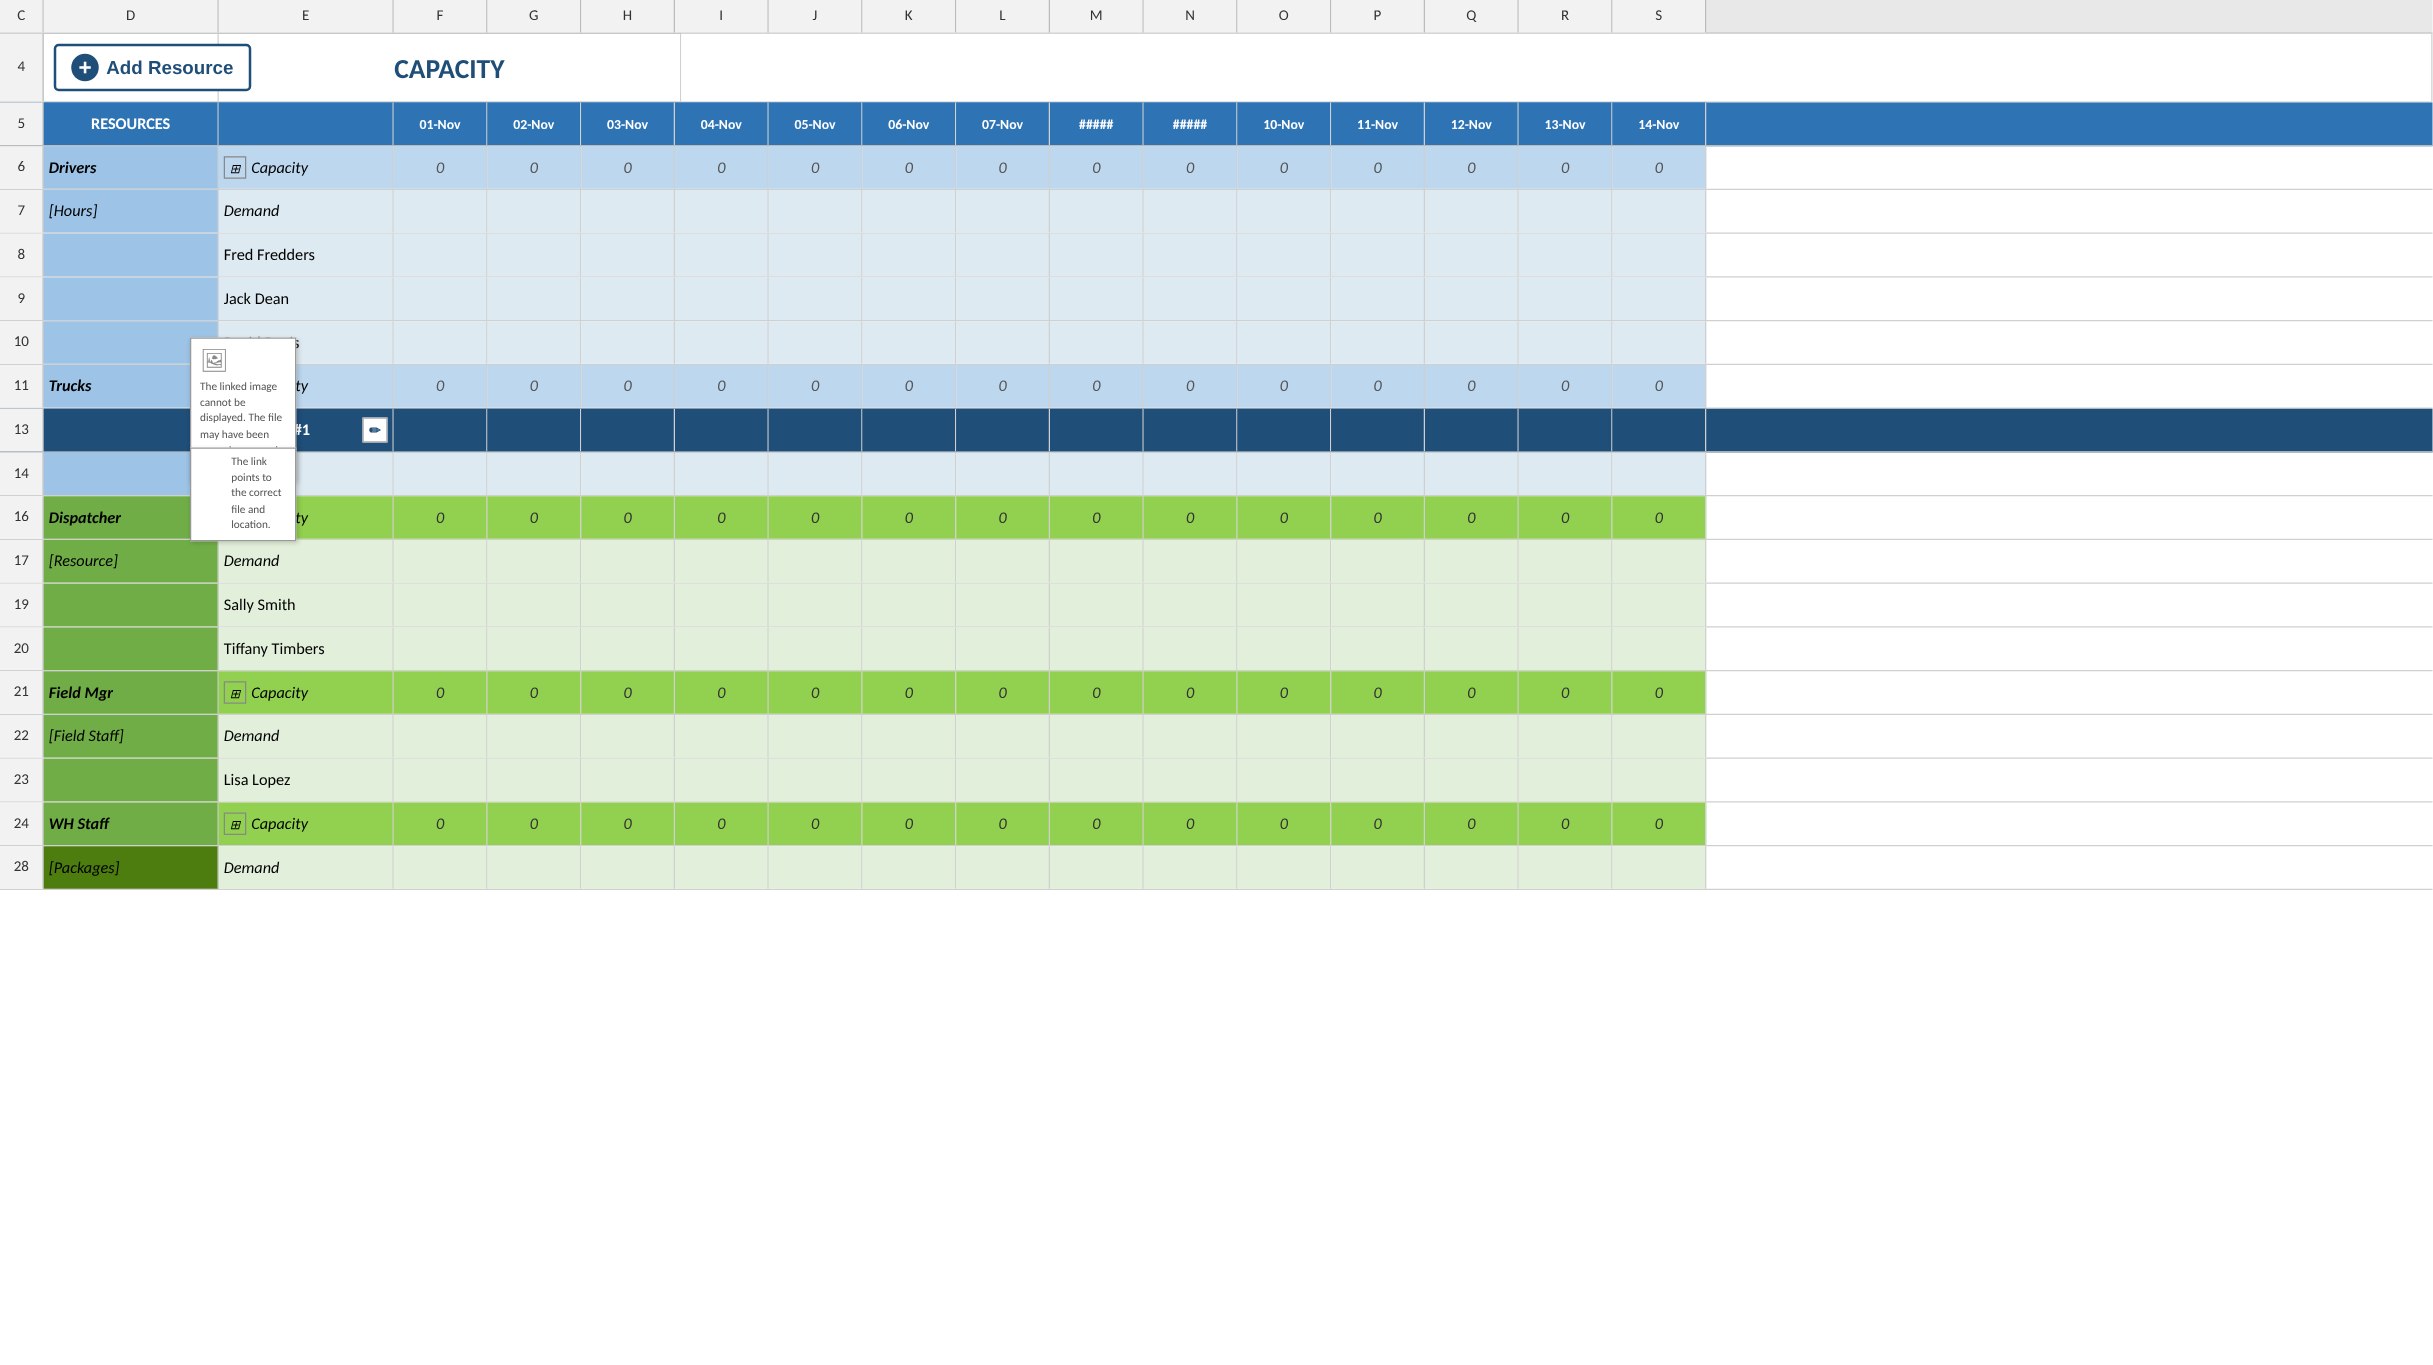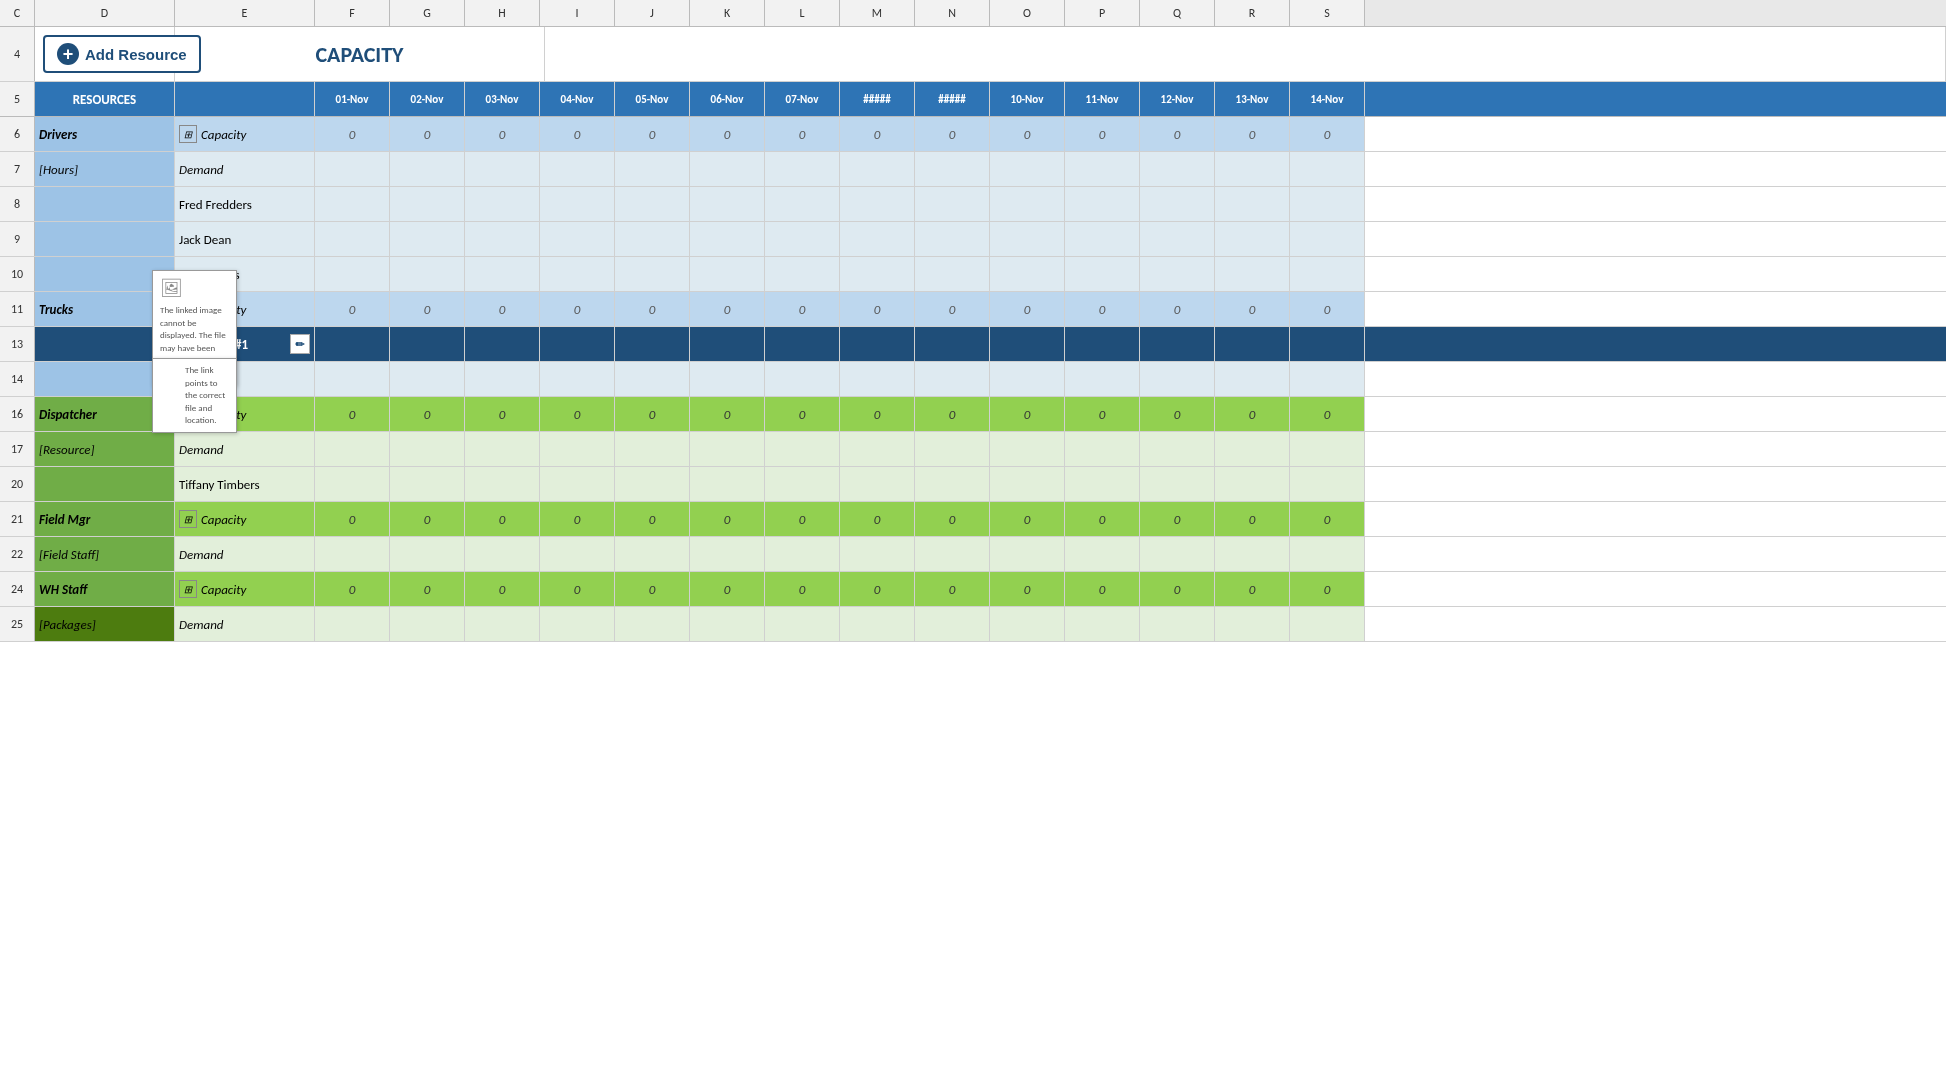--- a/index.html
+++ b/index.html
@@ -378,20 +378,39 @@
     <div class="cell col-m" style="background:#E2EFDA;"></div>
     <div class="cell col-n" style="background:#E2EFDA;"></div>
     <div class="cell col-o" style="background:#E2EFDA;"></div>
     <div class="cell col-p" style="background:#E2EFDA;"></div>
     <div class="cell col-q" style="background:#E2EFDA;"></div>
     <div class="cell col-r" style="background:#E2EFDA;"></div>
     <div class="cell col-s" style="background:#E2EFDA;"></div>
   </div>
 
 
+  <div class="row">
+    <div class="row-num">19</div>
+    <div class="cell col-d" style="background:#70AD47;"></div>
+    <div class="cell col-e" style="background:#E2EFDA;">Sally Smith</div>
+    <div class="cell col-f" style="background:#E2EFDA;"></div>
+    <div class="cell col-g" style="background:#E2EFDA;"></div>
+    <div class="cell col-h" style="background:#E2EFDA;"></div>
+    <div class="cell col-i" style="background:#E2EFDA;"></div>
+    <div class="cell col-j" style="background:#E2EFDA;"></div>
+    <div class="cell col-k" style="background:#E2EFDA;"></div>
+    <div class="cell col-l" style="background:#E2EFDA;"></div>
+    <div class="cell col-m" style="background:#E2EFDA;"></div>
+    <div class="cell col-n" style="background:#E2EFDA;"></div>
+    <div class="cell col-o" style="background:#E2EFDA;"></div>
+    <div class="cell col-p" style="background:#E2EFDA;"></div>
+    <div class="cell col-q" style="background:#E2EFDA;"></div>
+    <div class="cell col-r" style="background:#E2EFDA;"></div>
+    <div class="cell col-s" style="background:#E2EFDA;"></div>
+  </div>
 
   <div class="row">
     <div class="row-num">20</div>
     <div class="cell col-d" style="background:#70AD47;"></div>
     <div class="cell col-e" style="background:#E2EFDA;">Tiffany Timbers</div>
     <div class="cell col-f" style="background:#E2EFDA;"></div>
     <div class="cell col-g" style="background:#E2EFDA;"></div>
     <div class="cell col-h" style="background:#E2EFDA;"></div>
     <div class="cell col-i" style="background:#E2EFDA;"></div>
     <div class="cell col-j" style="background:#E2EFDA;"></div>
@@ -442,20 +461,39 @@
     <div class="cell col-l" style="background:#E2EFDA;"></div>
     <div class="cell col-m" style="background:#E2EFDA;"></div>
     <div class="cell col-n" style="background:#E2EFDA;"></div>
     <div class="cell col-o" style="background:#E2EFDA;"></div>
     <div class="cell col-p" style="background:#E2EFDA;"></div>
     <div class="cell col-q" style="background:#E2EFDA;"></div>
     <div class="cell col-r" style="background:#E2EFDA;"></div>
     <div class="cell col-s" style="background:#E2EFDA;"></div>
   </div>
 
+  <div class="row">
+    <div class="row-num">23</div>
+    <div class="cell col-d" style="background:#70AD47;"></div>
+    <div class="cell col-e" style="background:#E2EFDA;">Lisa Lopez</div>
+    <div class="cell col-f" style="background:#E2EFDA;"></div>
+    <div class="cell col-g" style="background:#E2EFDA;"></div>
+    <div class="cell col-h" style="background:#E2EFDA;"></div>
+    <div class="cell col-i" style="background:#E2EFDA;"></div>
+    <div class="cell col-j" style="background:#E2EFDA;"></div>
+    <div class="cell col-k" style="background:#E2EFDA;"></div>
+    <div class="cell col-l" style="background:#E2EFDA;"></div>
+    <div class="cell col-m" style="background:#E2EFDA;"></div>
+    <div class="cell col-n" style="background:#E2EFDA;"></div>
+    <div class="cell col-o" style="background:#E2EFDA;"></div>
+    <div class="cell col-p" style="background:#E2EFDA;"></div>
+    <div class="cell col-q" style="background:#E2EFDA;"></div>
+    <div class="cell col-r" style="background:#E2EFDA;"></div>
+    <div class="cell col-s" style="background:#E2EFDA;"></div>
+  </div>
 
   <div class="row">
     <div class="row-num">24</div>
     <div class="cell col-d" style="background:#70AD47;font-style:italic;font-weight:bold;">WH Staff</div>
     <div class="cell col-e" style="background:#92D050;font-style:italic;">
       <span style="width:18px;height:18px;border:1px solid #888;display:inline-flex;align-items:center;justify-content:center;margin-right:4px;font-size:10px;cursor:pointer;">⊞</span>
       Capacity
     </div>
     <div class="cell col-f center" style="background:#92D050;font-style:italic;color:#333;">0</div>
     <div class="cell col-g center" style="background:#92D050;font-style:italic;color:#333;">0</div>
@@ -467,21 +505,21 @@
     <div class="cell col-m center" style="background:#92D050;font-style:italic;color:#333;">0</div>
     <div class="cell col-n center" style="background:#92D050;font-style:italic;color:#333;">0</div>
     <div class="cell col-o center" style="background:#92D050;font-style:italic;color:#333;">0</div>
     <div class="cell col-p center" style="background:#92D050;font-style:italic;color:#333;">0</div>
     <div class="cell col-q center" style="background:#92D050;font-style:italic;color:#333;">0</div>
     <div class="cell col-r center" style="background:#92D050;font-style:italic;color:#333;">0</div>
     <div class="cell col-s center" style="background:#92D050;font-style:italic;color:#333;">0</div>
   </div>
 
   <div class="row">
-    <div class="row-num">25</div>
+    <div class="row-num">28</div>
     <div class="cell col-d" style="background:#4d7c0f;font-style:italic;">[Packages]</div>
     <div class="cell col-e" style="background:#E2EFDA;font-style:italic;">Demand</div>
     <div class="cell col-f" style="background:#E2EFDA;"></div>
     <div class="cell col-g" style="background:#E2EFDA;"></div>
     <div class="cell col-h" style="background:#E2EFDA;"></div>
     <div class="cell col-i" style="background:#E2EFDA;"></div>
     <div class="cell col-j" style="background:#E2EFDA;"></div>
     <div class="cell col-k" style="background:#E2EFDA;"></div>
     <div class="cell col-l" style="background:#E2EFDA;"></div>
     <div class="cell col-m" style="background:#E2EFDA;"></div>

